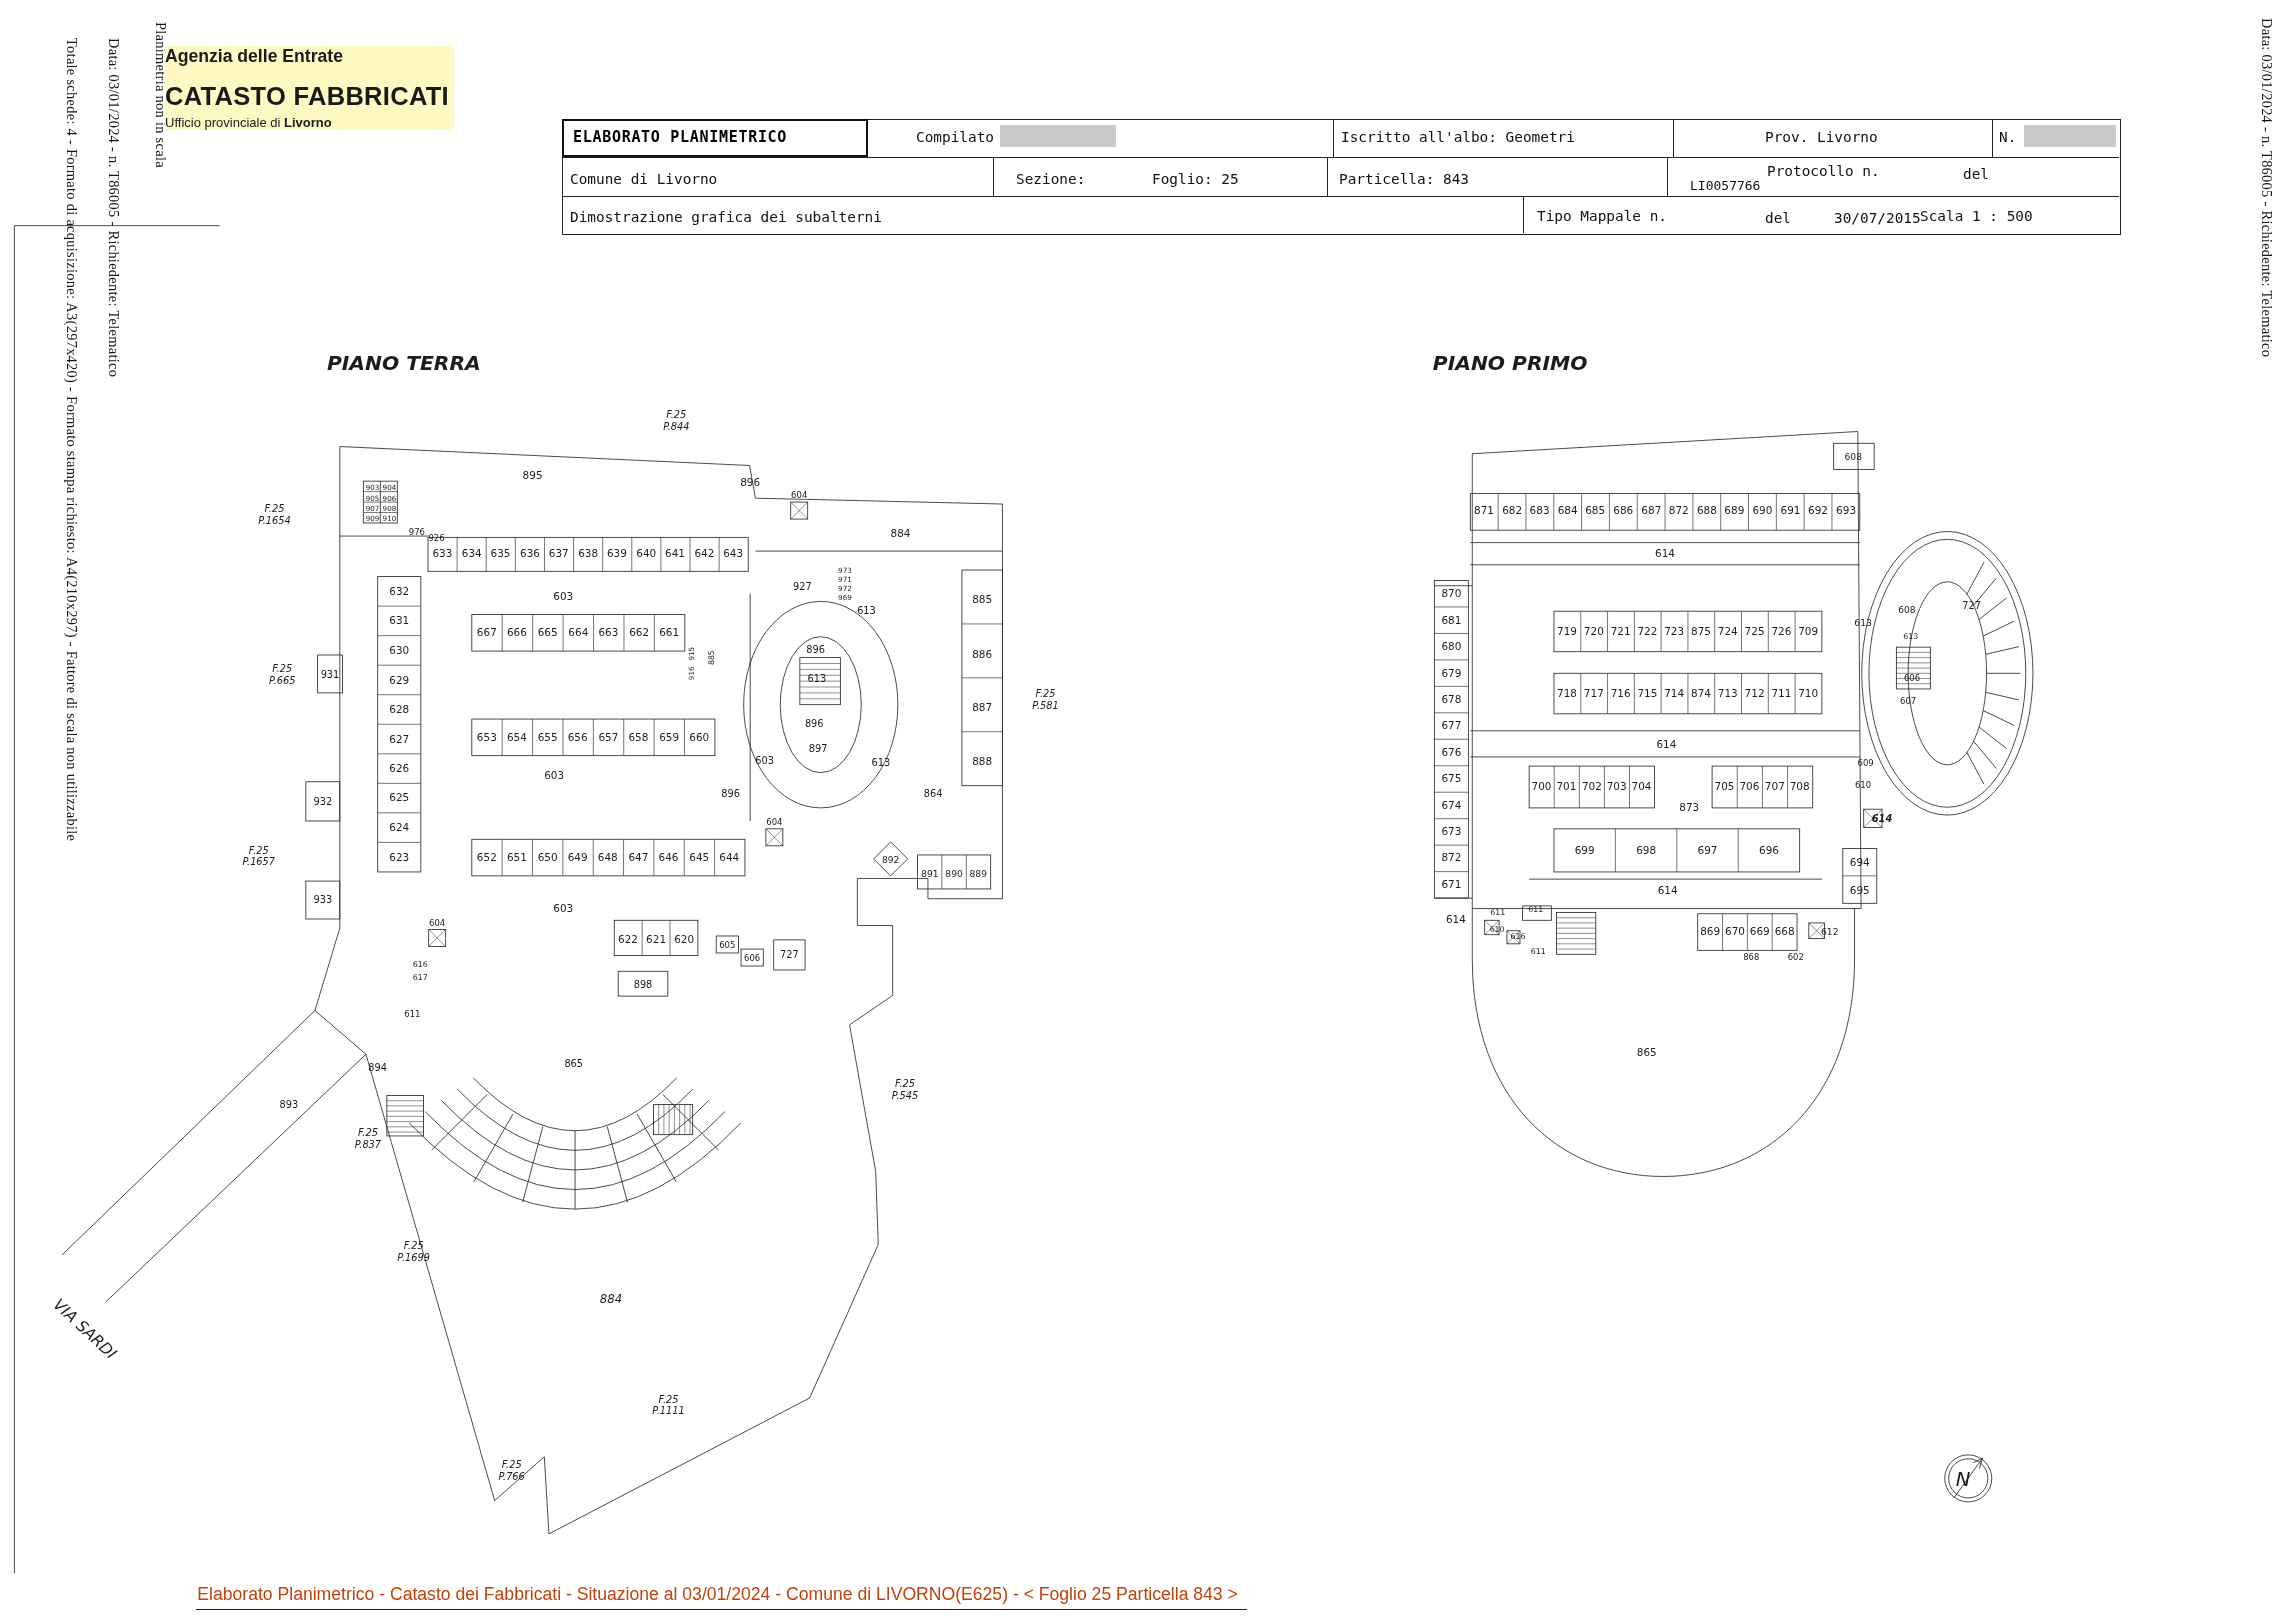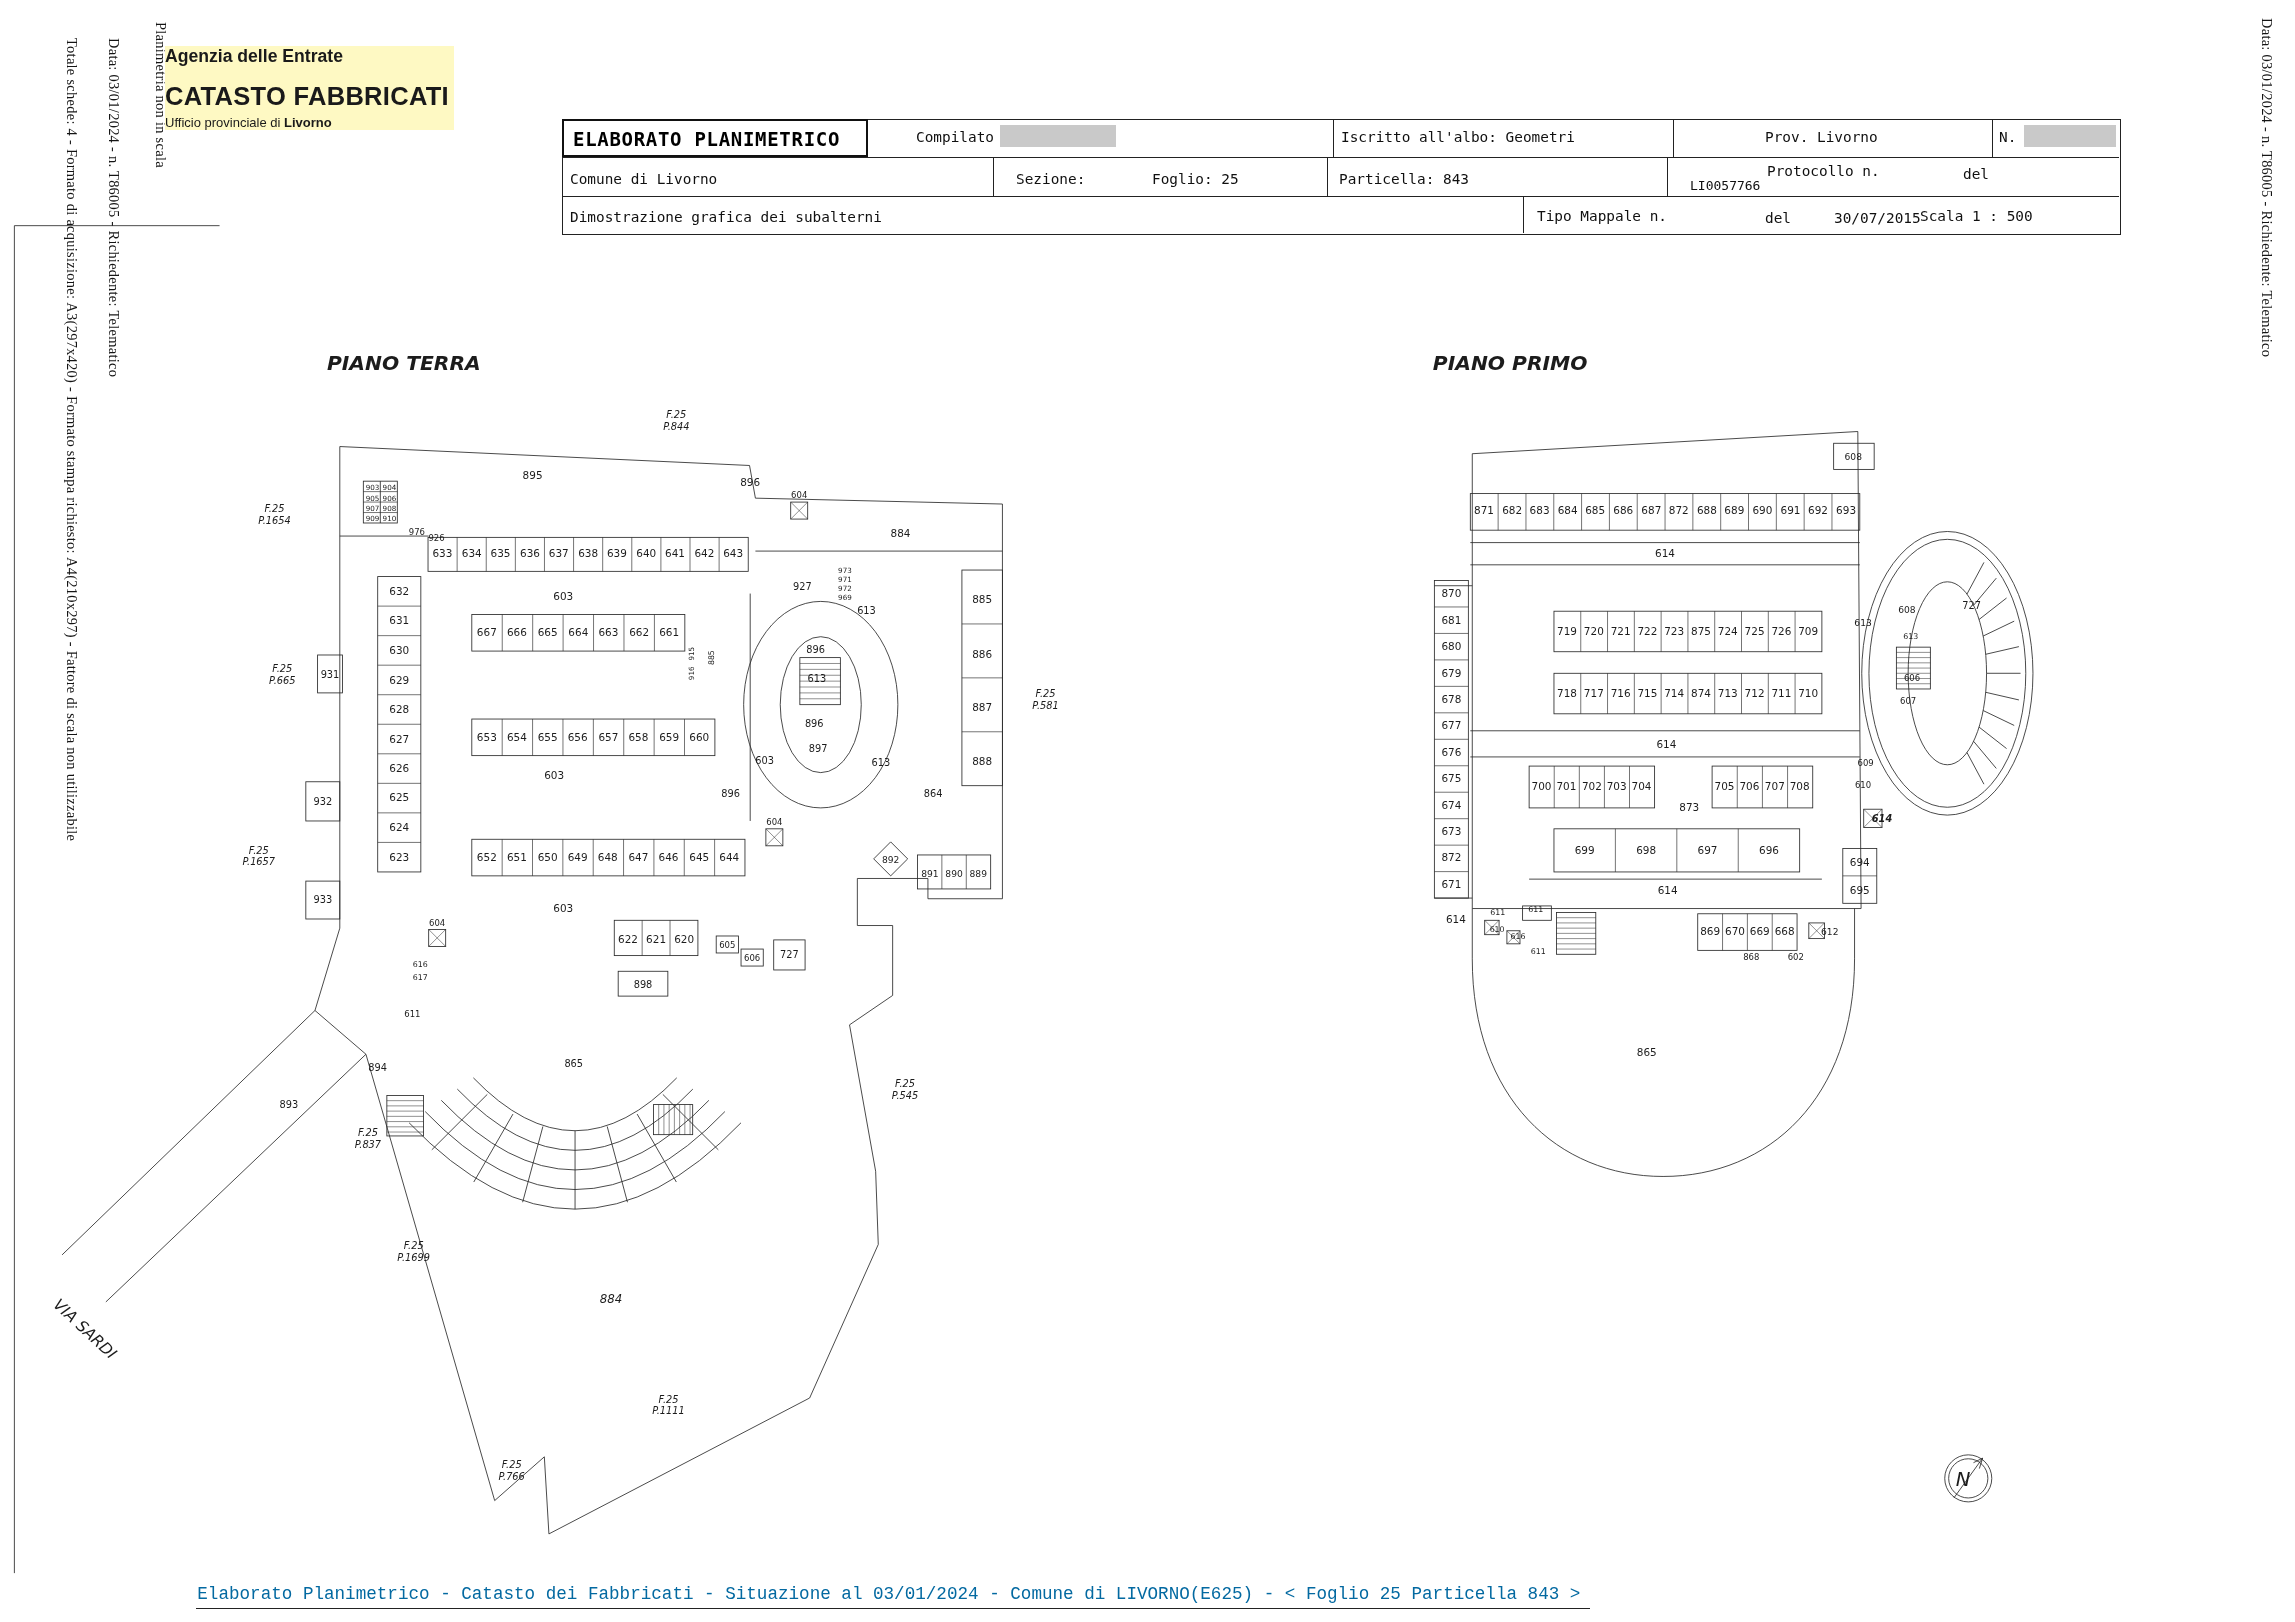--- a/index.html
+++ b/index.html
@@ -3,31 +3,31 @@
 <meta charset="utf-8">
 <style>
   html,body{margin:0;padding:0;background:#e8e8e8;}
   .page{position:relative;width:2295px;height:1623px;background:#ffffff;overflow:hidden;
         font-family:"Liberation Sans","DejaVu Sans",sans-serif;color:#1a1a1a;}
   #drawing{position:absolute;left:0;top:0;}
   .t{position:absolute;white-space:nowrap;}
   .vtext{position:absolute;transform-origin:0 0;transform:rotate(90deg);white-space:nowrap;
          font-family:"Liberation Serif","DejaVu Serif",serif;font-size:14.4px;color:#141414;letter-spacing:0.3px;}
   .mono{font-family:"DejaVu Sans Mono","Liberation Mono",monospace;font-size:14.4px;color:#101010;}
-  .mono-b{font-family:"DejaVu Sans Mono","Liberation Mono",monospace;font-size:19px;font-weight:bold;letter-spacing:0.7px;color:#000;}
+  .mono-b{font-family:"DejaVu Sans Mono","Liberation Mono",monospace;font-size:15px;font-weight:bold;letter-spacing:0.7px;color:#000;}
   .ln{position:absolute;background:#222;}
   .box{position:absolute;border:1.3px solid #222;}
   .heavy{position:absolute;border:2px solid #111;}
   .redact{position:absolute;background:#c9c9c9;}
   .logo{position:absolute;left:165px;top:46px;background:#fef9c3;padding-right:5.2px;}
   .logo-l1{font-size:17.6px;font-weight:bold;}
   .logo-l2{font-size:25.5px;font-weight:bold;letter-spacing:0.3px;margin-top:15px;}
   .logo-l3{font-size:13px;margin-top:4px;}
-  .footer{position:absolute;left:196px;top:1584px;font-family:Liberation Mono, monospace;
-          font-size:17.6px;color:#0369a1;border-bottom:1.3px solid #222;padding:0 9.2px 3.9px 1.3px;white-space:nowrap;}
+  .footer{position:absolute;left:196px;top:1584px;font-family:Liberation Sans, sans-serif;
+          font-size:17.6px;color:#c2410c;border-bottom:1.3px solid #222;padding:0 9.2px 3.9px 1.3px;white-space:nowrap;}
 </style>
 </head>
 <body>
 
 <div class="page">
 
   <svg id="drawing" width="2295" height="1623" viewBox="0 0 3512 2483">
       <g fill="none" stroke="#2b2b2b" stroke-width="1.3">
         <path d="M520,683 L1147,712 L1156,762 L1534,771 L1534,1375 L1420,1375 L1420,1344 L1312,1344 L1312,1416 L1366,1416 L1366,1523 L1300,1568 L1340,1792 L1344,1904 L1239,2139 L840,2347 L833,2229 L757,2296 L560,1613 L482,1546 L520,1420 Z"></path>
         <path d="M1156,843 L1534,843"></path>

